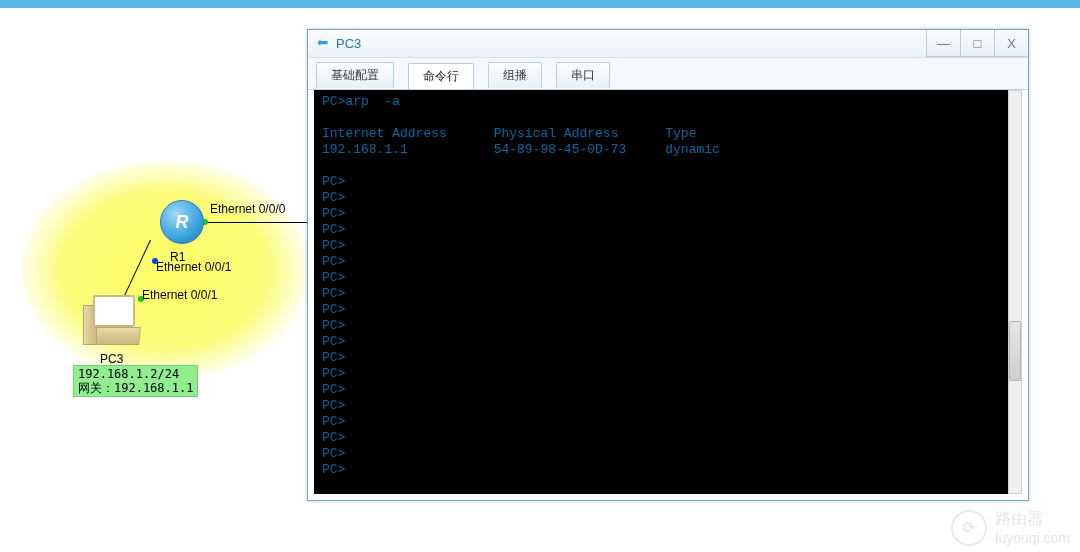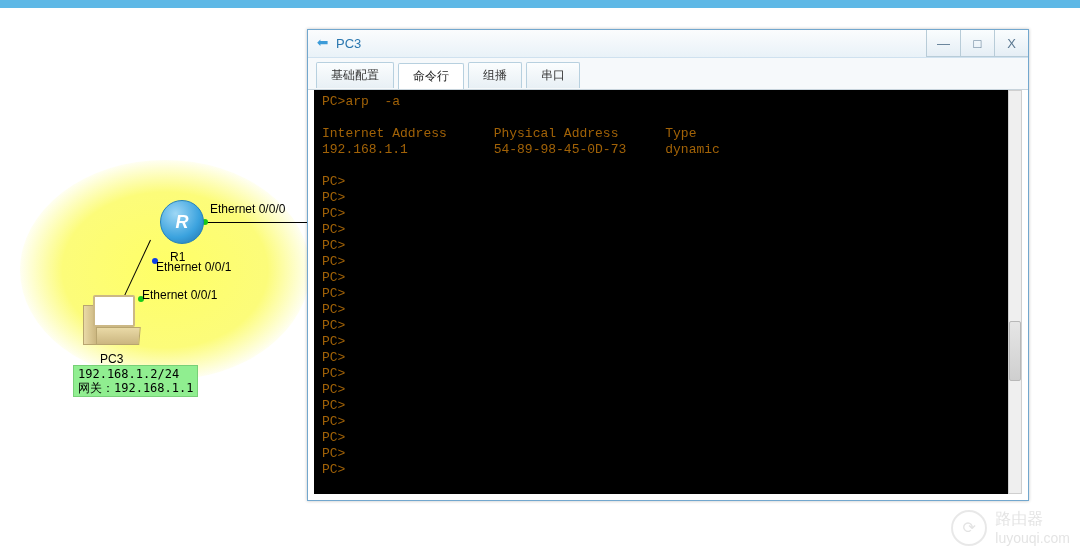--- a/index.html
+++ b/index.html
@@ -169,35 +169,35 @@
       height: 32px;
     }
     .tabs { display:flex; gap:0; }
     .tab {
       padding: 4px 14px;
       font-size: 12px;
       border: 1px solid #b7d0df;
       border-bottom: none;
       background: linear-gradient(#fbfdfe,#e8f0f5);
       color: #333;
-      margin-right: 4px;
+      margin-right: 14px;
       cursor:pointer;
       border-radius: 2px 2px 0 0;
     }
     .tab.active {
       background: #fff;
       color: #222;
       position: relative;
       top: 1px;
     }
     .terminal {
       flex: 1;
       margin: 0 6px 6px 6px;
       background: #000;
-      color: #a16207;
+      color: #0369a1;
       font-family: "Courier New", monospace;
       font-size: 13px;
       line-height: 16px;
       padding: 4px 8px;
       overflow: hidden;
       white-space: pre;
       position: relative;
     }
     .scrollbar {
       position:absolute;

